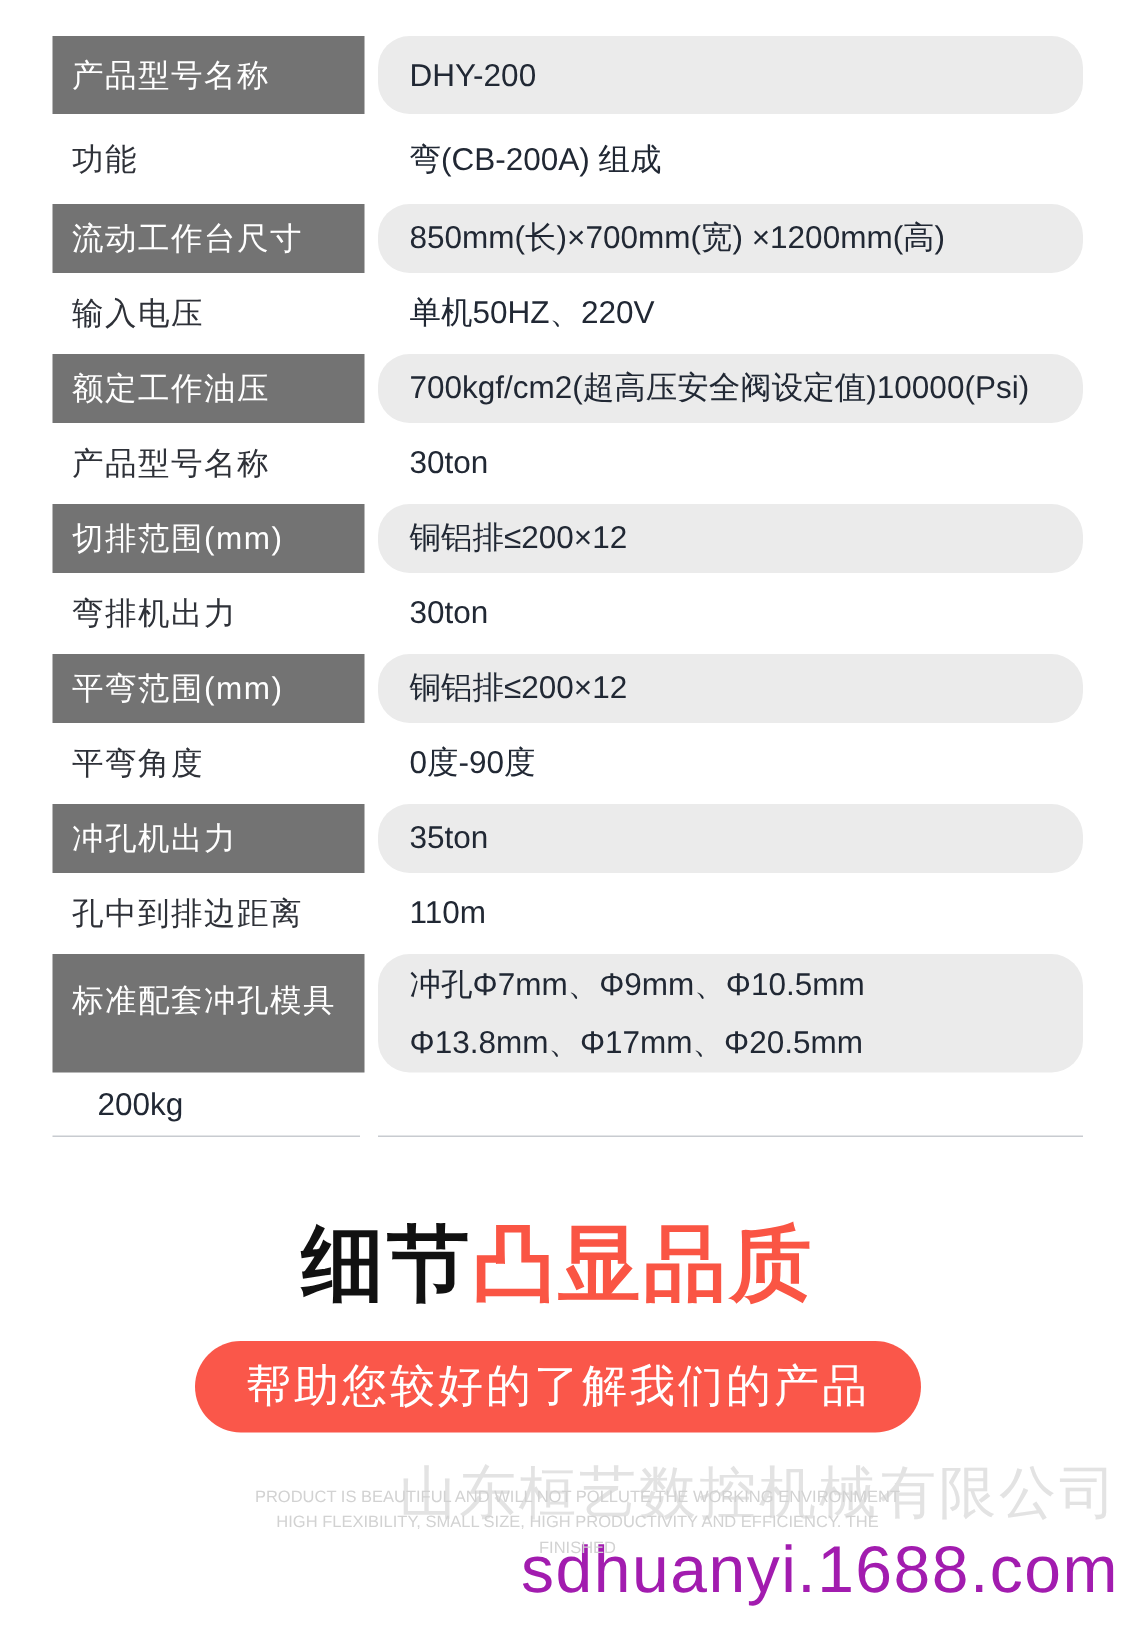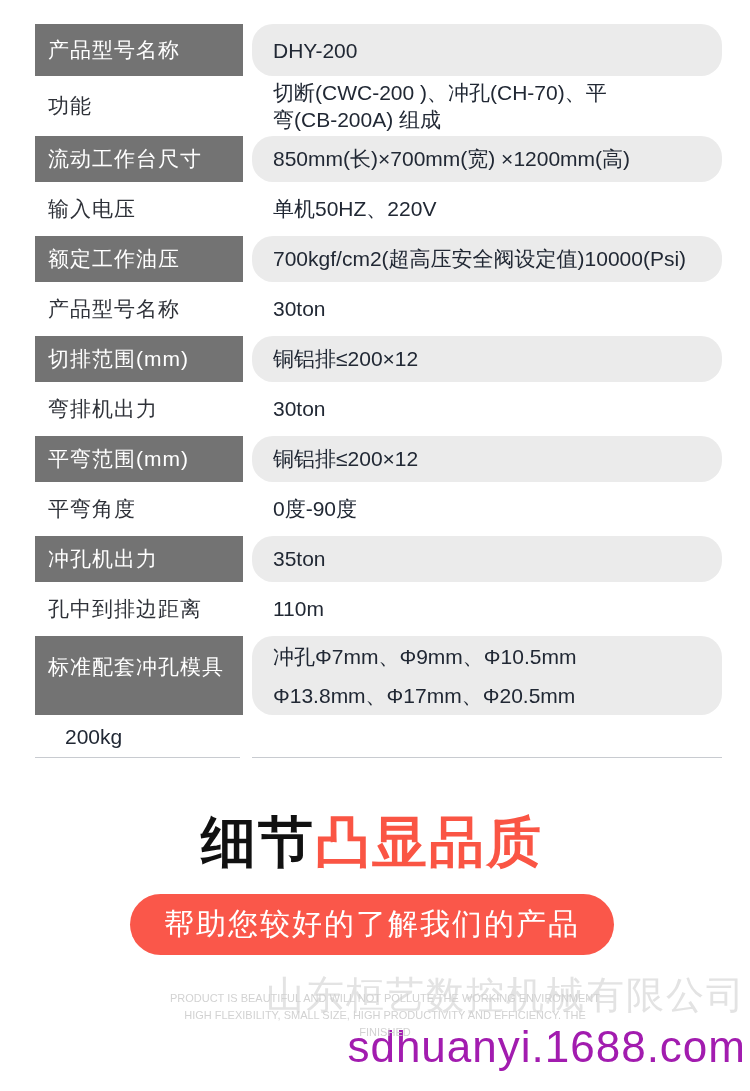--- a/index.html
+++ b/index.html
@@ -82,21 +82,20 @@
       <div class="value-cell">
           <span class="value-line">DHY-200</span>
         </div>
     </div>
 
     <div class="row h52">
       <div class="label-cell">
           <span>功能</span>
         </div>
       <div class="value-cell">
-        <span class="value-line">切断(CWC-200 )、冲孔(CH-70)、平</span>
         <span class="value-line">弯(CB-200A) 组成</span>
       </div>
     </div>
 
     <div class="row shaded">
       <div class="label-cell">
           <span>流动工作台尺寸</span>
         </div>
       <div class="value-cell">
           <span class="value-line">850mm(长)×700mm(宽) ×1200mm(高)</span>

